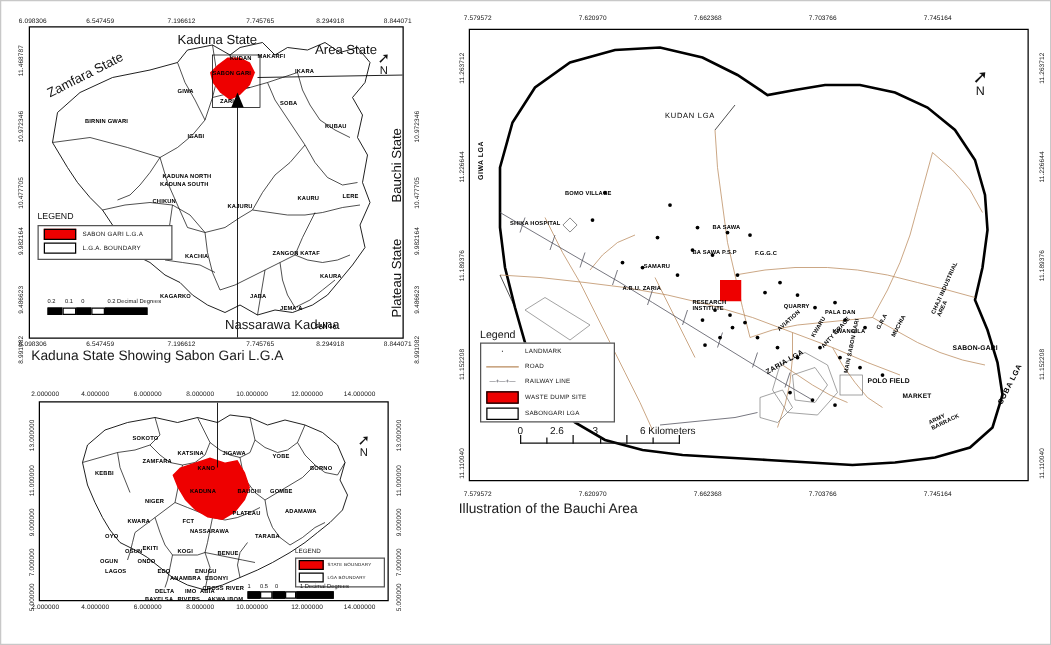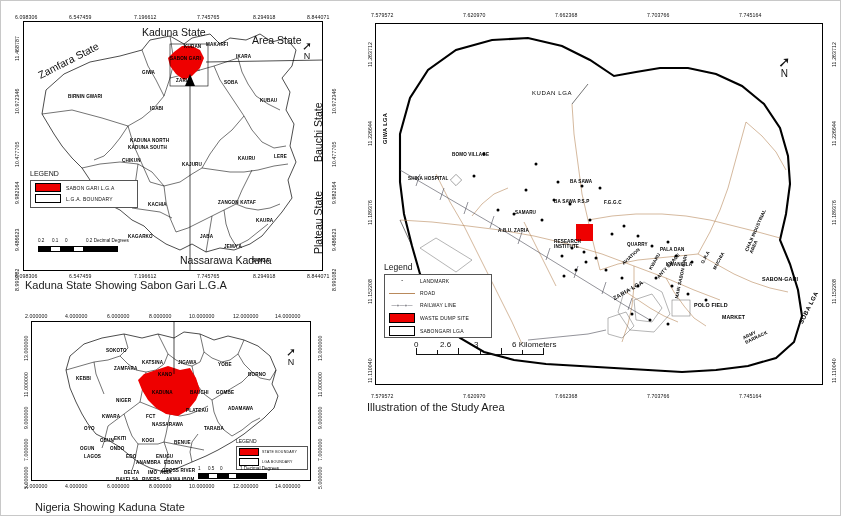--- a/index.html
+++ b/index.html
@@ -358,21 +358,20 @@
         <div style="width:9px;background:#fff;"></div>
         <div style="width:30px;background:#000;"></div>
       </div>
 
       <div class="north" style="left:254px; top:24px;">
         <span class="arrow">➚</span>
         <span>N</span>
       </div>
     </div>
 
-    <div class="caption" style="left:34px; top:206px;">Nigeria Showing Kaduna State</div>
   </div>
 
   <div class="panel" style="left:352px; top:0px; width:489px; height:516px;">
 
     <div class="tick-label" style="left:18px; top:11px;">7.579572</div>
     <div class="tick-label" style="left:110px; top:11px;">7.620970</div>
     <div class="tick-label" style="left:202px; top:11px;">7.662368</div>
     <div class="tick-label" style="left:294px; top:11px;">7.703766</div>
     <div class="tick-label" style="left:386px; top:11px;">7.745164</div>
 
@@ -557,16 +556,16 @@
         <span style="position:absolute;left:106px;top:2px;width:1px;height:5px;background:#111;"></span>
         <span style="position:absolute;left:127px;top:0;width:1px;height:7px;background:#111;"></span>
       </div>
 
       <div class="north" style="left:402px; top:30px;">
         <span class="arrow" style="font-size:15px;">➚</span>
         <span style="font-size:10px;">N</span>
       </div>
     </div>
 
-    <div class="caption" style="left:14px; top:400px;">Illustration of the Study Area</div>
+    <div class="caption" style="left:14px; top:400px;">Illustration of the Bauchi Area</div>
   </div>
 
 </div>
 
 </body></html>

